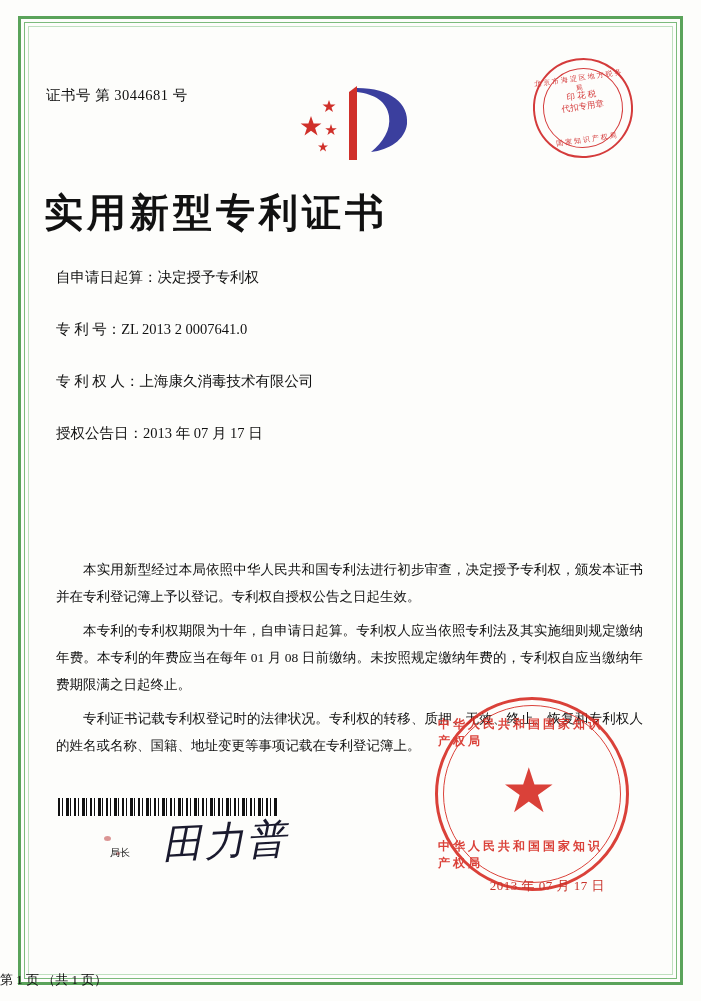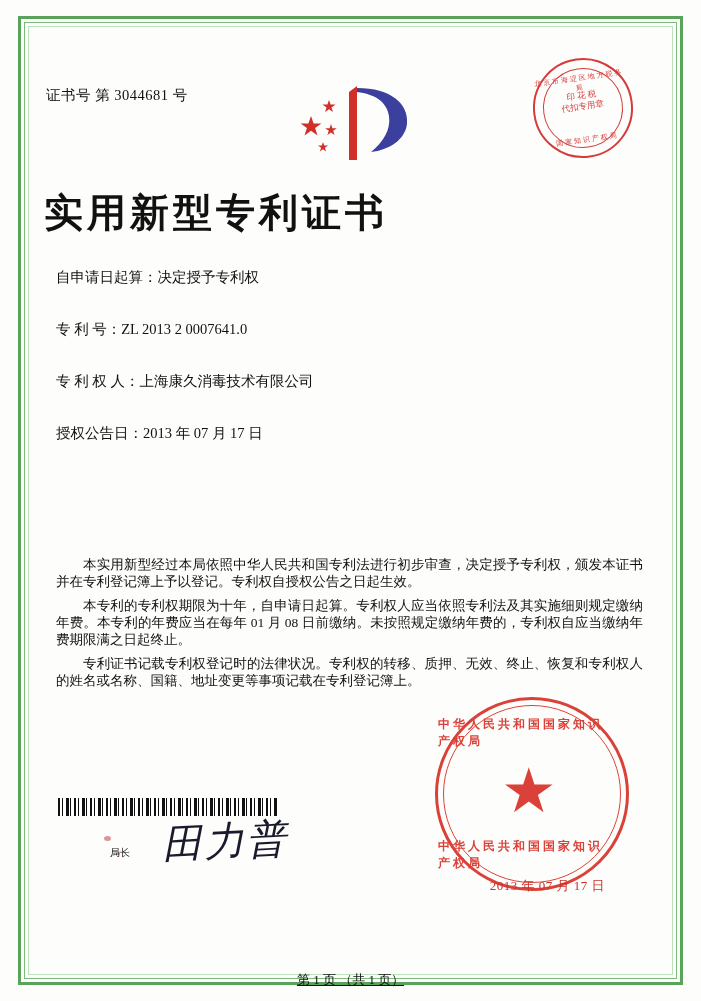--- a/index.html
+++ b/index.html
@@ -157,21 +157,21 @@
     display: inline-block;
   }
 
   
   .body-text {
     position: absolute;
     left: 12px;
     right: 14px;
     top: 510px;
     font-size: 13.5px;
-    line-height: 17px;
+    line-height: 27px;
     color: #111;
     text-align: justify;
   }
   .body-text p {
     margin: 0 0 7px 0;
     text-indent: 2em;
   }
 
   
   .barcode {
@@ -259,24 +259,23 @@
     font-size: 13px;
     color: #c8322a;
     letter-spacing: 0.5px;
   }
 
   
   .page-footer {
     position: absolute;
     left: 0; right: 0;
     bottom: 12px;
-    text-align: center;
+    text-align: left;
     font-size: 13px;
     color: #111;
-    text-decoration: underline;
   }
 
   
   .speck {
     position: absolute;
     background: #c04040;
     border-radius: 50%;
     opacity: .55;
   }
 </style>

